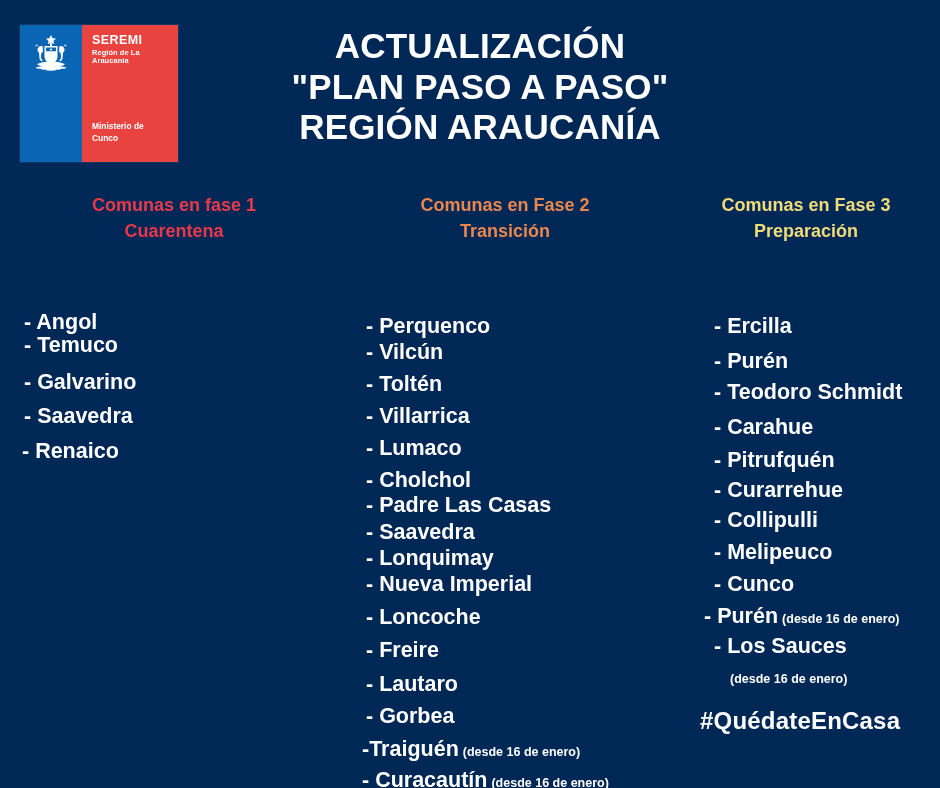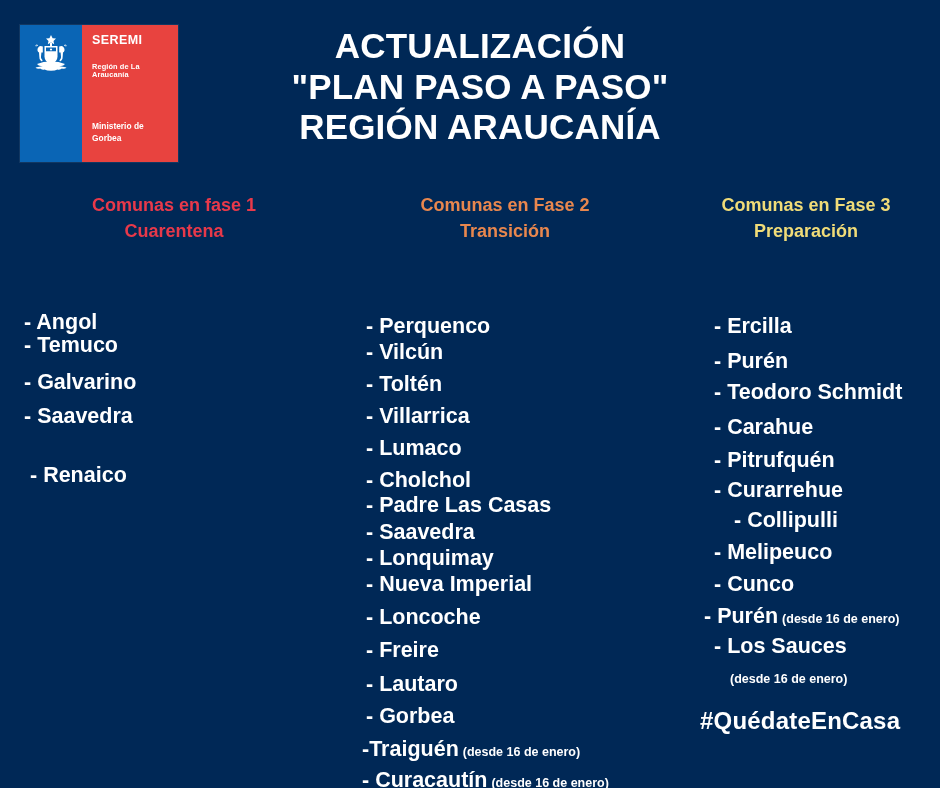--- a/index.html
+++ b/index.html
@@ -33,21 +33,21 @@
     background:#e8433f;
     position:relative;
     padding:9px 0 0 10px;
   }
   .seremi {
     color:#ffffff; font-weight:bold; font-size:12.5px;
     letter-spacing:0.4px; line-height:1.05;
   }
   .seremi-sub {
     color:#ffffff; font-weight:bold; font-size:7.4px;
-    letter-spacing:0.1px; margin-top:16px; line-height:1.1;
+    letter-spacing:0.1px; margin-top:2px; line-height:1.1;
   }
   .minsal {
     position:absolute; left:10px; bottom:18px;
     color:#ffffff; font-weight:bold; font-size:8.4px;
     line-height:1.35;
   }
 
   
   .title {
     position:absolute; left:200px; top:26px; width:560px;
@@ -138,21 +138,21 @@
           <path d="M8 30 q6-2.4 14-2.4 8 0 14 2.4 -2 2.6-5 2 -1.4 1.6-4 1 -2 1.6-5 1.6 -3 0-5-1.6 -2.6.6-4-1 -3 .6-5-2z"></path>
           <path d="M6.5 33.4 q7-2 15.5-2 8.5 0 15.5 2 -1.4 1.9-4.6 1.2 -1.6 1.5-4.4.9 -2.4 1.3-6.5 1.3 -4.1 0-6.5-1.3 -2.8.6-4.4-.9 -3.2.7-4.6-1.2z"></path>
         </g>
       </svg>
     </div>
     <div class="logo-red">
       <div class="seremi">SEREMI</div>
       <div class="seremi-sub">Región de La Araucanía</div>
       <div class="minsal">
         <div>Ministerio de</div>
-        <div>Gorbea</div>
+        <div>Cunco</div>
       </div>
     </div>
   </div>
 
   <div class="title">
     <span class="title-line">ACTUALIZACIÓN</span>
     <span class="title-line">"PLAN PASO A PASO"</span>
     <span class="title-line">REGIÓN ARAUCANÍA</span>
   </div>
 
@@ -160,21 +160,21 @@
       <div class="col col1 c1">
         <div class="col-head" style="color: rgb(232, 57, 74);">
           <div>Comunas en fase 1</div>
           <div>Cuarentena</div>
         </div>
         <div class="items" style="position: relative; height: 330px;">
           <div class="item" style="position: absolute; top: 58px; left: 10px;"><span>- Angol</span></div>
           <div class="item" style="position: absolute; top: 81px; left: 10px;"><span>- Temuco</span></div>
           <div class="item" style="position: absolute; top: 118px; left: 10px;"><span>- Galvarino</span></div>
           <div class="item" style="position: absolute; top: 152px; left: 10px;"><span>- Saavedra</span></div>
-          <div class="item" style="position: absolute; top: 187px; left: 16px; margin-top: 24px;"><span>- Renaico</span></div>
+          <div class="item" style="position: absolute; top: 187px; left: 8px;"><span>- Renaico</span></div>
         </div>
       </div>
       <div class="col col2 c2">
         <div class="col-head" style="color: rgb(232, 135, 78);">
           <div>Comunas en Fase 2</div>
           <div>Transición</div>
         </div>
         <div class="items" style="position: relative; height: 330px;">
           <div class="item" style="position: absolute; top: 62px; left: 26px;"><span>- Perquenco</span></div>
           <div class="item" style="position: absolute; top: 88px; left: 26px;"><span>- Vilcún</span></div>
@@ -199,21 +199,21 @@
           <div>Comunas en Fase 3</div>
           <div>Preparación</div>
         </div>
         <div class="items" style="position: relative; height: 330px;">
           <div class="item" style="position: absolute; top: 62px; left: 42px;"><span>- Ercilla</span></div>
           <div class="item" style="position: absolute; top: 97px; left: 42px;"><span>- Purén</span></div>
           <div class="item" style="position: absolute; top: 128px; left: 42px;"><span>- Teodoro Schmidt</span></div>
           <div class="item" style="position: absolute; top: 163px; left: 42px;"><span>- Carahue</span></div>
           <div class="item" style="position: absolute; top: 196px; left: 42px;"><span>- Pitrufquén</span></div>
           <div class="item" style="position: absolute; top: 226px; left: 42px;"><span>- Curarrehue</span></div>
-          <div class="item" style="position: absolute; top: 256px; left: 42px; margin-left: 20px;"><span>- Collipulli</span></div>
+          <div class="item" style="position: absolute; top: 256px; left: 42px;"><span>- Collipulli</span></div>
           <div class="item" style="position: absolute; top: 288px; left: 42px;"><span>- Melipeuco</span></div>
           <div class="item" style="position: absolute; top: 320px; left: 42px;"><span>- Cunco</span></div>
           <div class="item" style="position: absolute; top: 352px; left: 32px;"><span>- Purén</span><span class="note">(desde 16 de enero)</span></div>
           <div class="item" style="position: absolute; top: 382px; left: 42px;"><span>- Los Sauces</span></div>
           <div class="note-line" style="position: absolute; top: 418px; left: 58px;">(desde 16 de enero)</div>
         </div>
       </div>
     </div>
 
   <div class="hashtag">#QuédateEnCasa</div>

